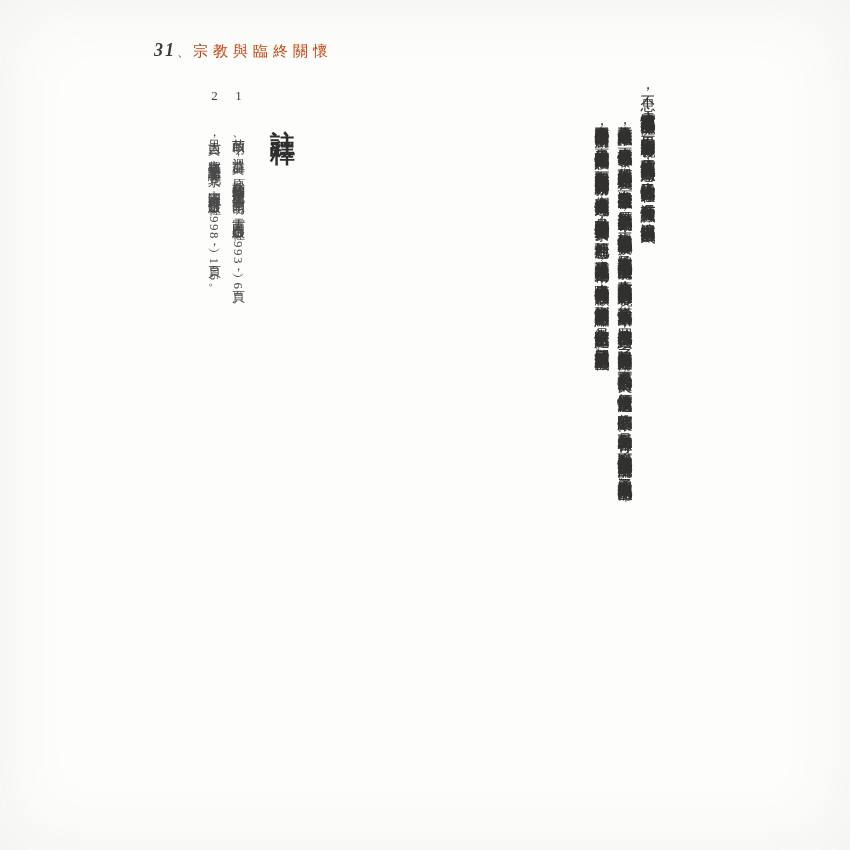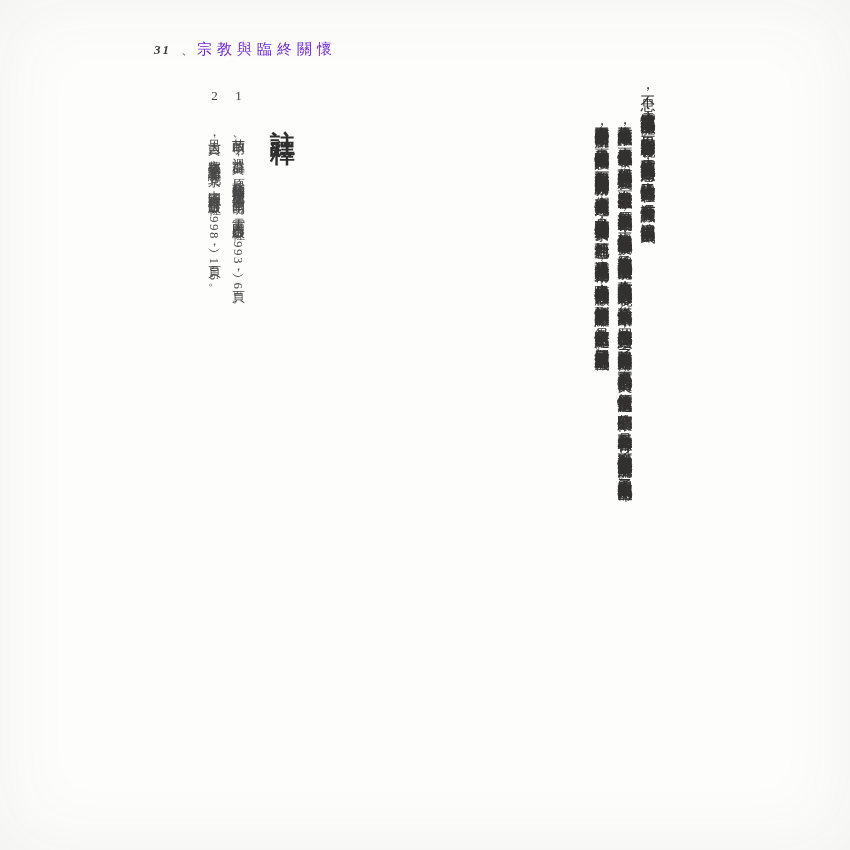--- a/index.html
+++ b/index.html
@@ -22,33 +22,33 @@
   .running-head {
     position: absolute;
     left: 154px;
     top: 40px;
     white-space: nowrap;
     color: #3d3d3d;
   }
   .rh-num {
     font-style: italic;
     font-weight: bold;
-    font-size: 13px;
+    font-size: 18px;
     letter-spacing: 2px;
-    margin-right: 10px;
+    margin-right: 1px;
   }
   .rh-sep {
     font-size: 13px;
     margin-right: 3px;
     color: #4a4a4a;
   }
   .rh-title {
     font-size: 15px;
     letter-spacing: 5px;
-    color: #6d28d9;
+    color: #c2410c;
   }
 
   
   .body-text {
     position: absolute;
     top: 84px;
     right: 191px;
     width: 348px;
     height: 700px;
     writing-mode: vertical-rl;

